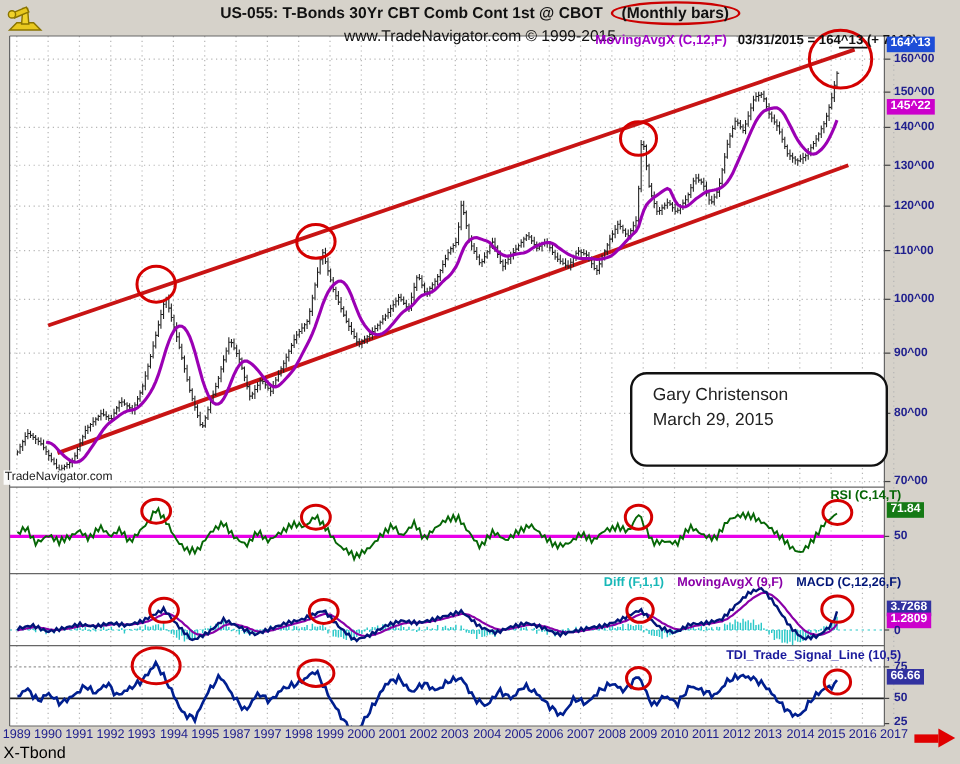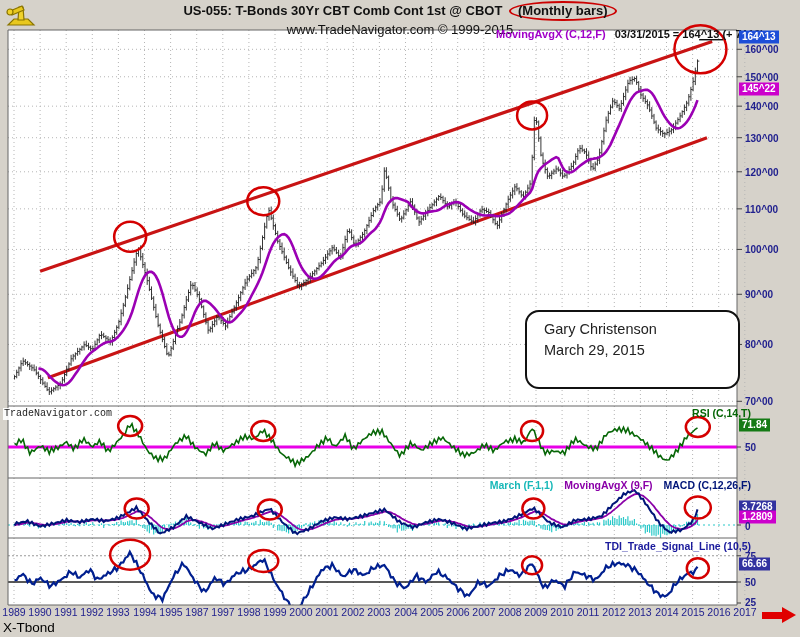--- a/index.html
+++ b/index.html
@@ -8,22 +8,22 @@
   #chart-svg{position:absolute;left:0;top:0;}
   .hdr{position:absolute;left:0;top:0;width:800px;text-align:center;color:#111;}
   .hdr .t1{font-size:13px;font-weight:700;padding-top:1px;white-space:nowrap;}
   .hdr .t2{font-size:13px;font-weight:400;margin-top:1px;}
   .ellipse-red{display:inline-block;border:2px solid #cc0000;border-radius:50%;
        padding:0 7px 1px 7px;margin-left:3px;}
   .logo{position:absolute;left:2px;top:1px;}
   .ma-annot{position:absolute;top:28px;right:52px;font-size:11px;font-weight:700;white-space:nowrap;}
   .ma-annot .pur{color:#a000c8;}
   .ma-annot .blk{color:#111;margin-left:6px;}
-  .watermark{position:absolute;left:3px;top:408px;font-size:10px;color:#222;
-       background:rgba(255,255,255,.9);padding:0 3px 1px 1px;font-family:Liberation Mono, monospace;}
+  .watermark{position:absolute;left:3px;top:392px;font-size:10px;color:#222;
+       background:rgba(255,255,255,.9);padding:0 3px 1px 1px;}
   .annot-box{position:absolute;left:525px;top:310px;width:194px;height:68px;
        border:2.5px solid #111;border-radius:14px;background:#fff;
        padding:7px 0 0 17px;font-size:14.5px;line-height:21px;color:#222;}
   .panel-label{position:absolute;right:65px;font-size:10.5px;font-weight:700;white-space:nowrap;}
   .badge{position:absolute;left:739px;transform:translateY(-50%);color:#fff;
        font-size:10px;font-weight:700;padding:0 3px 1px 3px;line-height:12px;}
   .axis-txt{position:absolute;left:745px;transform:translateY(-50%);
        font-size:10px;font-weight:700;color:#21218e;}
   .ytick{position:absolute;left:745px;transform:translateY(-50%);
        font-size:10px;font-weight:700;color:#21218e;white-space:nowrap;}
@@ -181,21 +181,21 @@
 
   <div class="watermark">TradeNavigator.com</div>
 
   <div class="annot-box">
     <div>Gary Christenson</div>
     <div>March 29, 2015</div>
   </div>
 
   <div class="panel-label" style="top:407px;color:#066606;">RSI (C,14,T)</div>
   <div class="panel-label" style="top:479px;">
-    <span style="color:#18b8b8;">March (F,1,1)</span>
+    <span style="color:#18b8b8;">Diff (F,1,1)</span>
     <span style="color:#8a00a8;margin-left:8px;">MovingAvgX (9,F)</span>
     <span style="color:#001578;margin-left:8px;">MACD (C,12,26,F)</span>
   </div>
   <div class="panel-label" style="top:540px;color:#1a1a9c;">TDI_Trade_Signal_Line (10,5)</div>
 
   <div class="badge" style="top:37px;background:#1d4ed8;">164^13</div>
   <div class="badge" style="top:89px;background:#cc00cc;">145^22</div>
   <div class="badge" style="top:425px;background:#157a15;">71.84</div>
   <div class="axis-txt" style="top:447px;">50</div>
   <div class="badge" style="top:507px;background:#3232a0;">3.7268</div>

